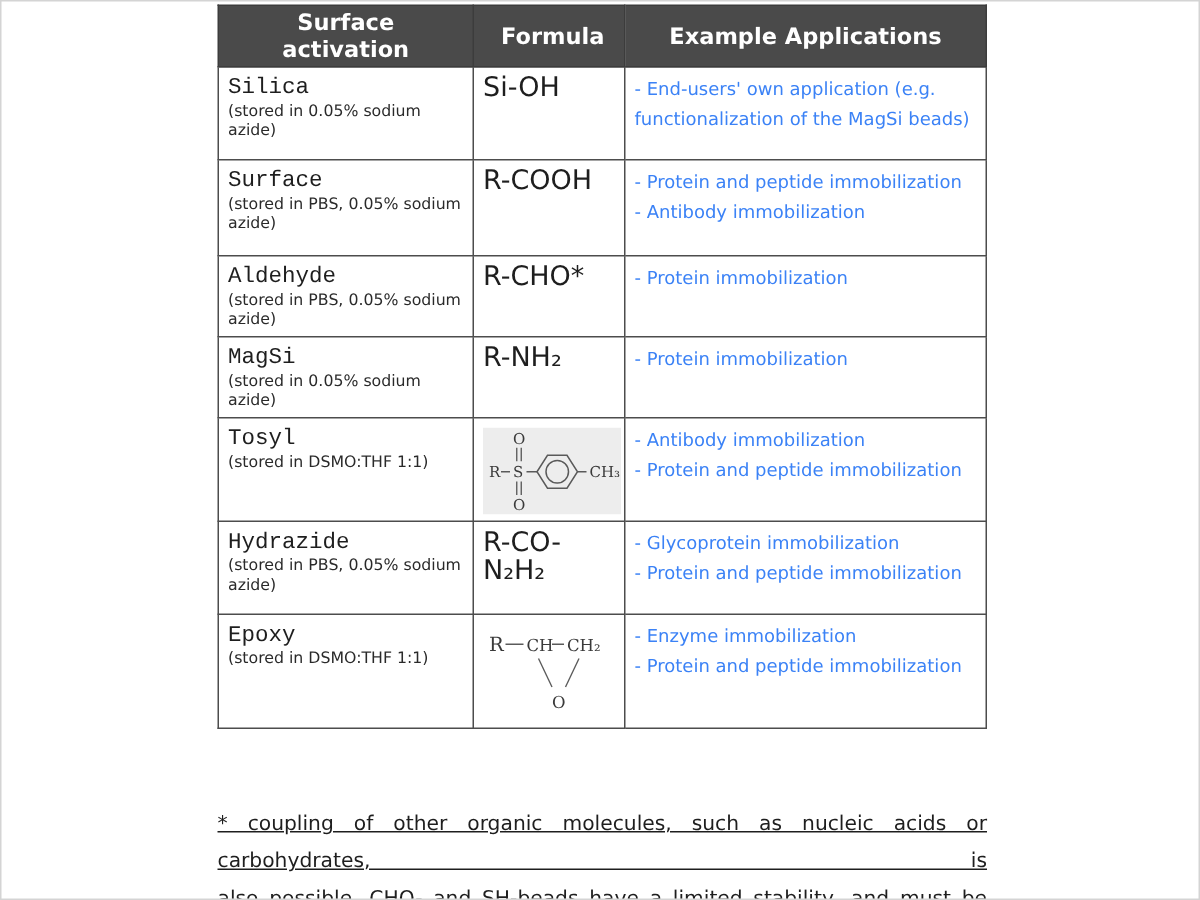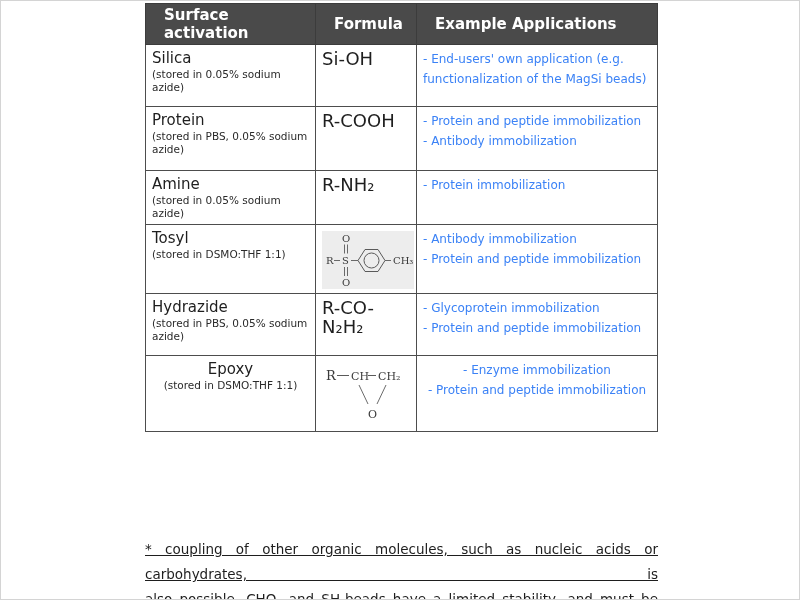--- a/index.html
+++ b/index.html
@@ -26,37 +26,38 @@
     table-layout: fixed;
   }
   table.chem-table col.c1 { width: 170px; }
   table.chem-table col.c2 { width: 101px; }
   table.chem-table col.c3 { width: 241px; }
   table.chem-table th {
     background: #4a4a4a;
     color: #ffffff;
     font-size: 15px;
     font-weight: bold;
-    text-align: left;
+    text-align: center;
     height: 28px;
     padding: 2px 18px;
     border: 1px solid #3c3c3c;
     box-sizing: border-box;
   }
   table.chem-table td {
     border: 1px solid #4d4d4d;
     vertical-align: top;
     padding: 4px 6px;
     box-sizing: border-box;
     color: #1e1e1e;
   }
   .chem-name {
     font-size: 15px;
     line-height: 19px;
     color: #1e1e1e;
+    font-family: Liberation Mono, monospace;
   }
   .storage {
     font-size: 10.5px;
     line-height: 13px;
     color: #2a2a2a;
   }
   .formula {
     font-size: 18px;
     line-height: 19px;
     color: #1e1e1e;
@@ -119,36 +120,48 @@
         <td>
           <div class="formula">Si-OH</div>
         </td>
         <td class="apps">
           <div>- End-users' own application (e.g. functionalization of the MagSi beads)</div>
         </td>
       </tr>
 
       <tr style="height:64px;">
         <td>
-          <div class="chem-name">Protein</div>
+          <div class="chem-name">Surface</div>
           <div class="storage">(stored in PBS,&nbsp;0.05% sodium azide)</div>
         </td>
         <td>
           <div class="formula">R-COOH</div>
         </td>
         <td class="apps">
           <div>- Protein and peptide immobilization</div>
           <div>- Antibody immobilization</div>
         </td>
       </tr>
 
+      <tr style="height:52px;">
+        <td>
+          <div class="chem-name">Aldehyde</div>
+          <div class="storage">(stored in PBS,&nbsp;0.05% sodium azide)</div>
+        </td>
+        <td>
+          <div class="formula">R-CHO*</div>
+        </td>
+        <td class="apps">
+          <div>- Protein immobilization</div>
+        </td>
+      </tr>
 
       <tr style="height:53px;">
         <td>
-          <div class="chem-name">Amine</div>
+          <div class="chem-name">MagSi</div>
           <div class="storage">(stored in 0.05% sodium azide)</div>
         </td>
         <td>
           <div class="formula">R-NH₂</div>
         </td>
         <td class="apps">
           <div>- Protein immobilization</div>
         </td>
       </tr>
 
@@ -190,21 +203,21 @@
         </td>
         <td>
           <div class="formula">R-CO-N₂H₂</div>
         </td>
         <td class="apps">
           <div>- Glycoprotein immobilization</div>
           <div>- Protein and peptide immobilization</div>
         </td>
       </tr>
 
-      <tr style="height:76px;text-align:center;">
+      <tr style="height:76px;">
         <td>
           <div class="chem-name">Epoxy</div>
           <div class="storage">(stored in DSMO:THF 1:1)</div>
         </td>
         <td>
           <svg class="struct-svg" width="92" height="62" viewBox="0 0 92 62">
             <text x="4" y="18" font-size="13">R</text>
             <line x1="15" y1="13.5" x2="27" y2="13.5" stroke-width="1"></line>
             <text x="29" y="18" font-size="11">CH</text>
             <line x1="46" y1="13.5" x2="54" y2="13.5" stroke-width="1"></line>

